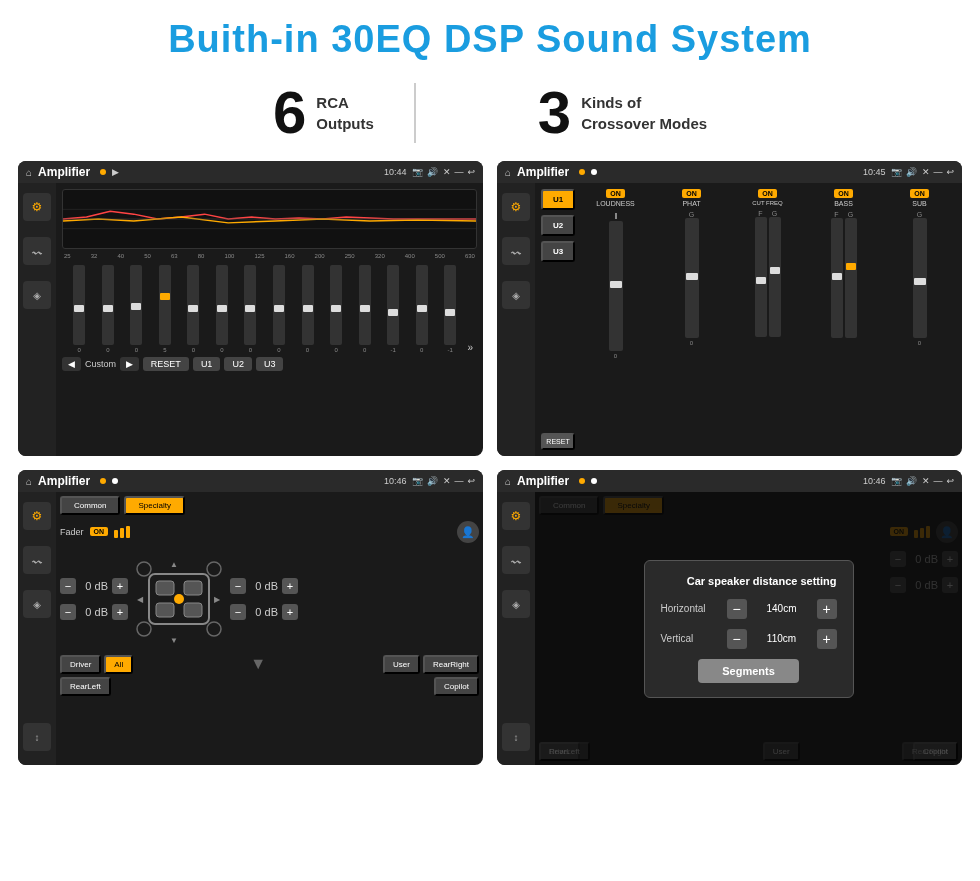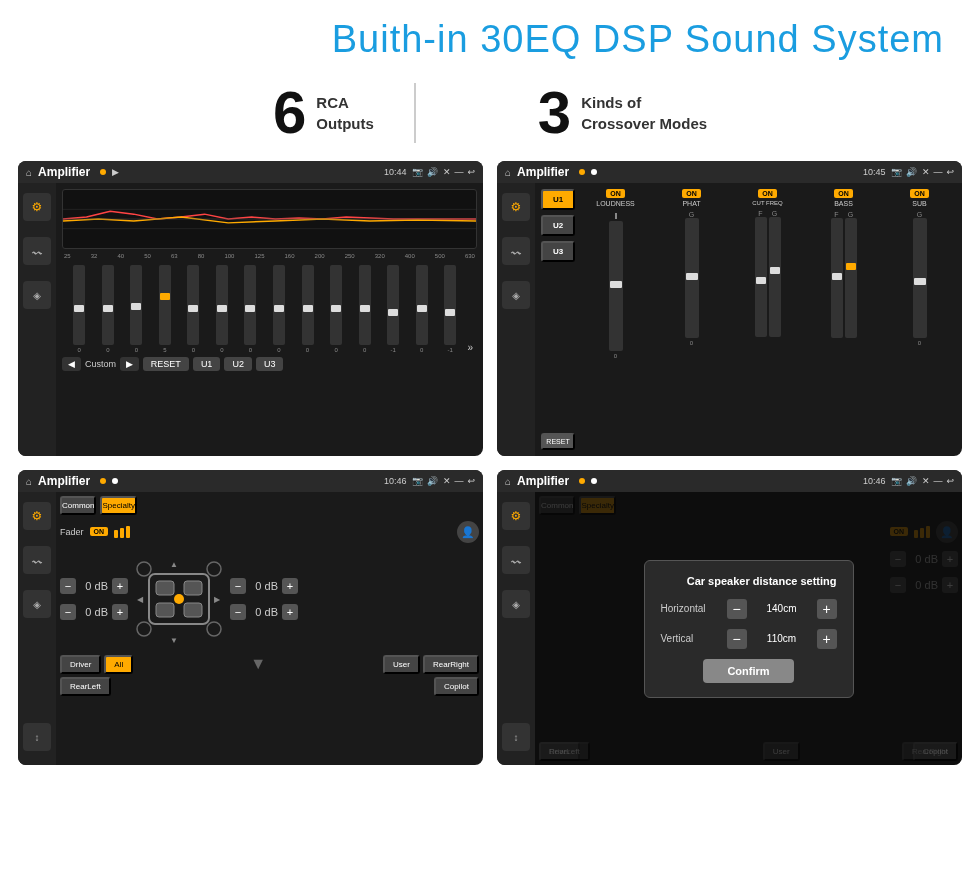--- a/index.html
+++ b/index.html
@@ -5,24 +5,24 @@
     * { margin: 0; padding: 0; box-sizing: border-box; }
     body {
       width: 980px;
       height: 881px;
       background: #ffffff;
       font-family: Arial, sans-serif;
       overflow: hidden;
     }
 
     .page-title {
-      text-align: right;
-      padding: 18px 36px 12px;
+      text-align: center;
+      padding: 18px 4px 12px;
       font-size: 38px;
-      font-weight: 400;
+      font-weight: 700;
       color: #1a9de0;
       letter-spacing: 1px;
     }
 
     .stats-row {
       display: flex;
       justify-content: center;
       align-items: center;
       padding: 10px 60px 18px;
       gap: 0;
@@ -332,21 +332,21 @@
       display: flex;
       gap: 4px;
       margin-bottom: 6px;
     }
 
     .fader-tab {
       background: #444;
       color: #fff;
       font-size: 8px;
       border-radius: 3px;
-      padding: 3px 0;
+      padding: 3px 12px;
       cursor: pointer;
     }
 
     .fader-tab.active {
       background: #ffaa00;
       color: #000;
     }
 
     .db-control {
       display: flex;
@@ -882,20 +882,20 @@
               <button class="modal-plus-btn">+</button>
             </div>
 
             <div class="modal-row">
               <span class="modal-row-label">Vertical</span>
               <button class="modal-minus-btn">−</button>
               <span class="modal-value">110cm</span>
               <button class="modal-plus-btn">+</button>
             </div>
 
-            <button class="modal-confirm-btn">Confirm</button>
+            <button class="modal-confirm-btn">Segments</button>
           </div>
         </div>
       </div>
     </div>
   </div>
 
 </div>
 
 </body></html>

